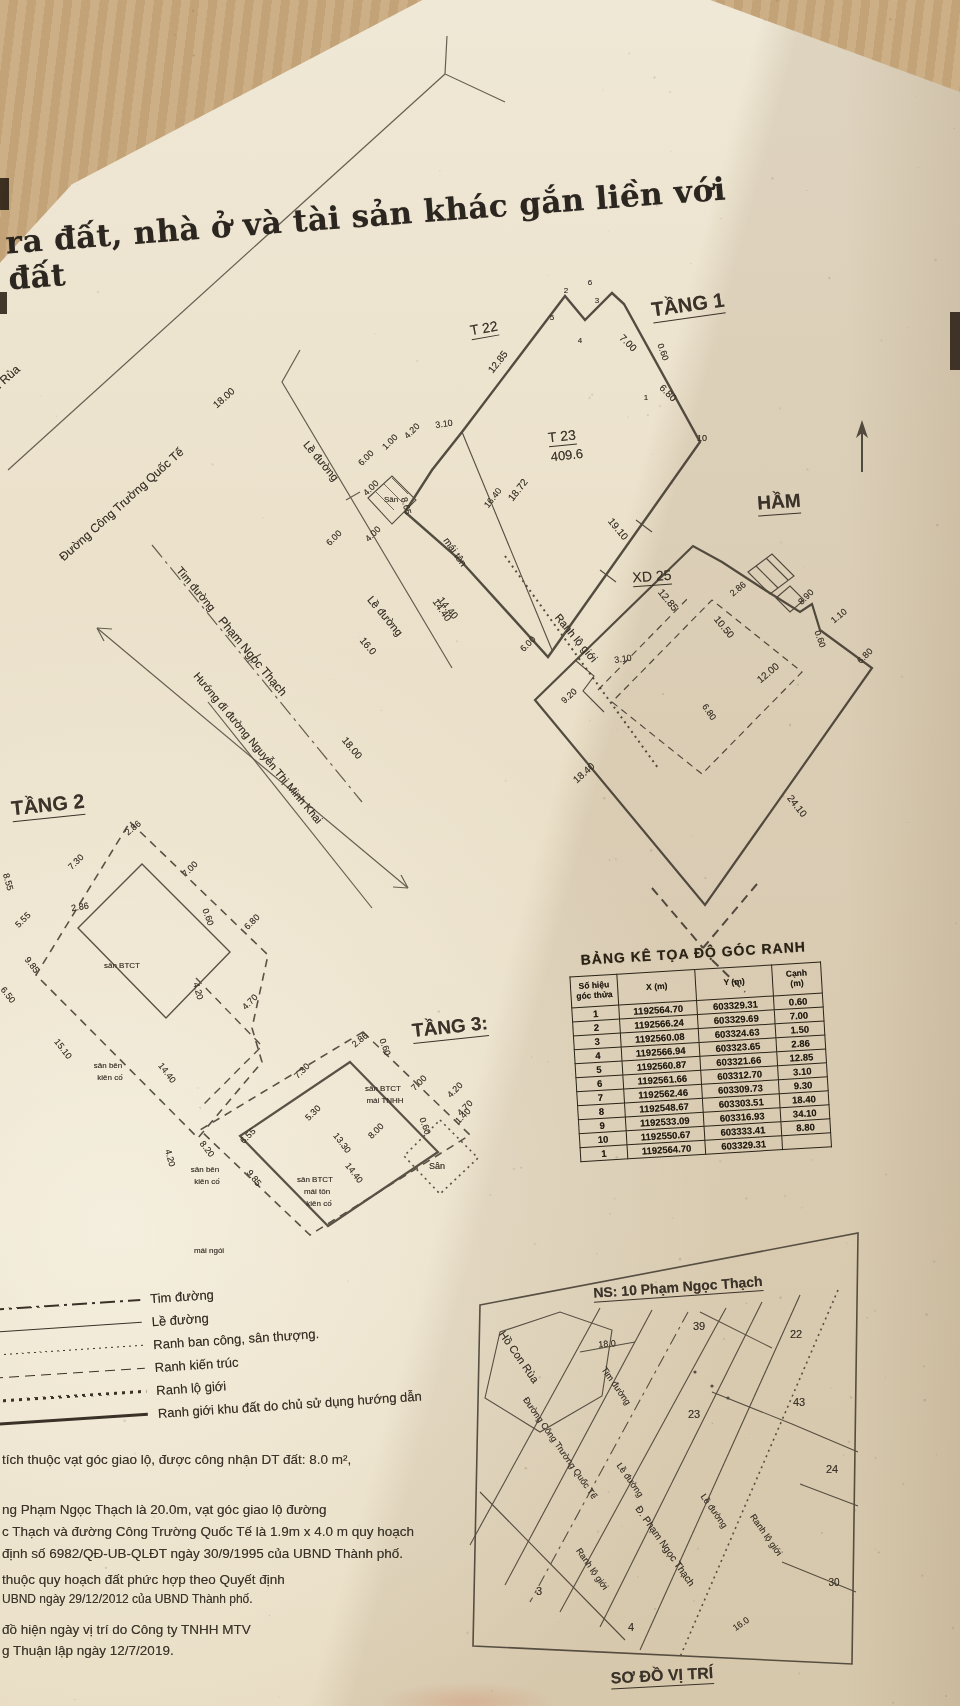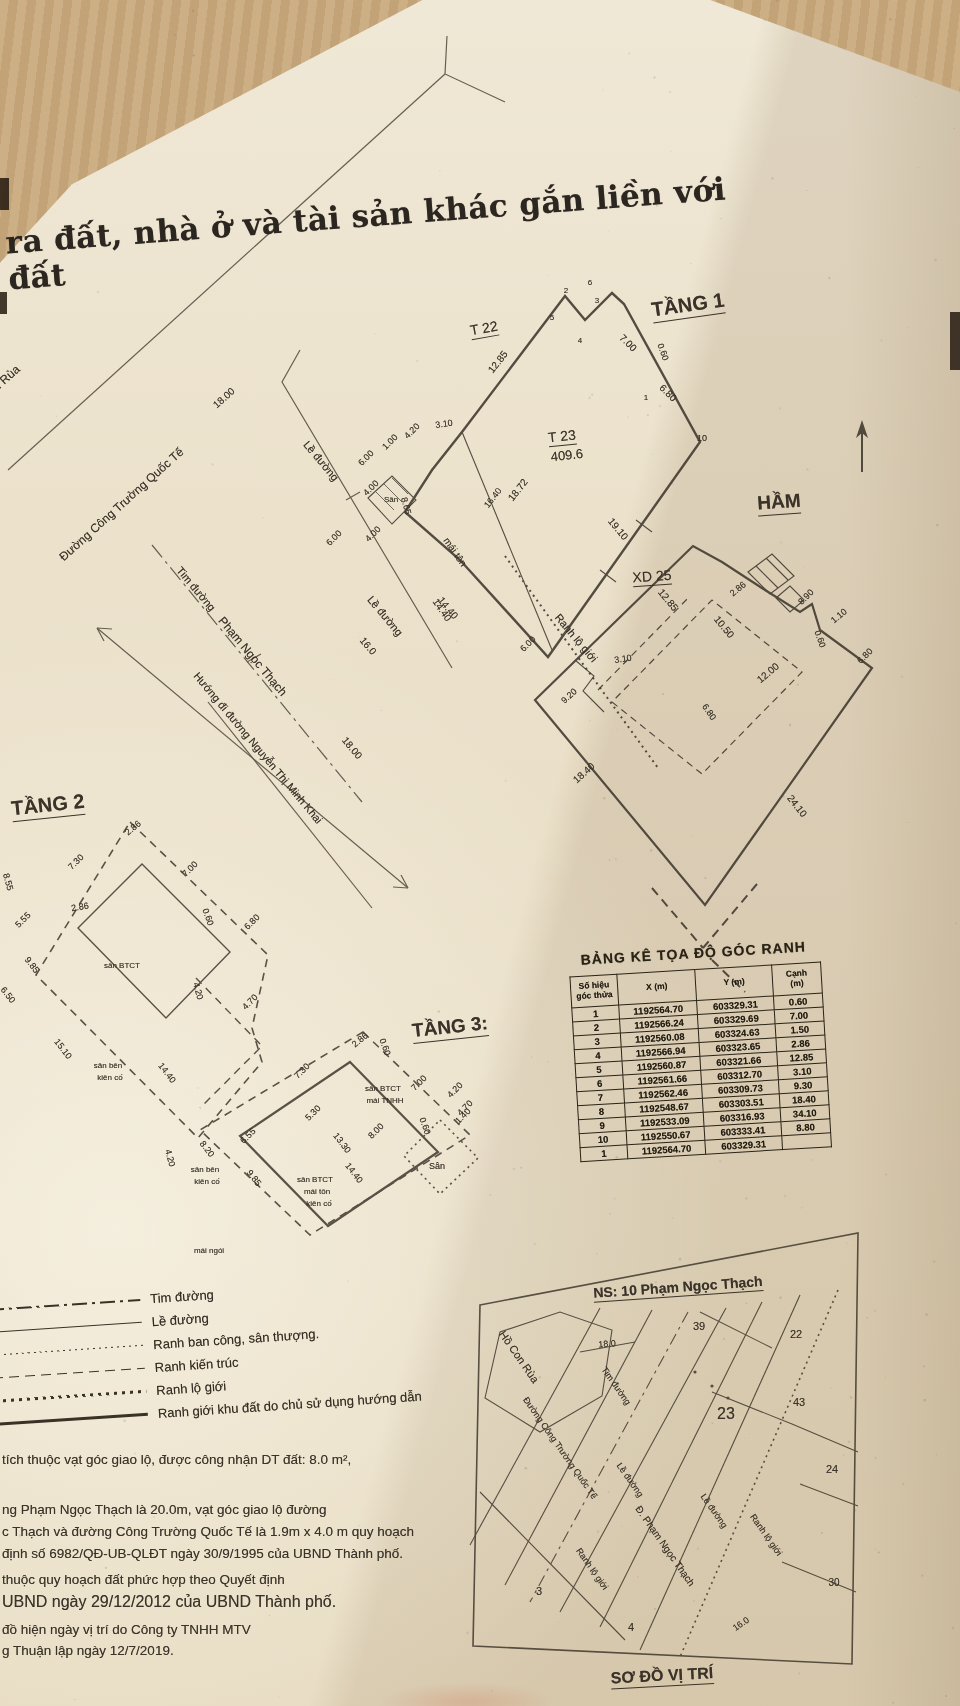--- a/index.html
+++ b/index.html
@@ -401,21 +401,21 @@
       <span class="lbl" style="left: 315px; top: 1180px; font-size: 8px; transform: translate(-50%, -50%) rotate(0deg);">sân BTCT</span>
       <span class="lbl" style="left: 317px; top: 1192px; font-size: 8px; transform: translate(-50%, -50%) rotate(0deg);">mái tôn</span>
       <span class="lbl" style="left: 319px; top: 1204px; font-size: 8px; transform: translate(-50%, -50%) rotate(0deg);">kiên cố</span>
     </div>
   <div>
       <span class="lbl b u" style="left: 678px; top: 1288px; font-size: 14px; transform: translate(-50%, -50%) rotate(-4deg);">NS: 10 Phạm Ngọc Thạch</span>
       <span class="lbl" style="left: 519px; top: 1357px; font-size: 11px; transform: translate(-50%, -50%) rotate(55deg);">Hồ Con Rùa</span>
       <span class="lbl" style="left: 607px; top: 1344px; font-size: 9px; transform: translate(-50%, -50%) rotate(-4deg);">18.0</span>
       <span class="lbl" style="left: 699px; top: 1326px; font-size: 11px; transform: translate(-50%, -50%) rotate(0deg);">39</span>
       <span class="lbl" style="left: 760px; top: 1334px; font-size: 11px; transform: translate(-50%, -50%) rotate(0deg); margin-left: 36px;">22</span>
-      <span class="lbl" style="left: 726px; top: 1414px; font-size: 16px; transform: translate(-50%, -50%) rotate(0deg);">23</span>
+      <span class="lbl" style="left: 694px; top: 1414px; font-size: 11px; transform: translate(-50%, -50%) rotate(0deg);">23</span>
       <span class="lbl" style="left: 799px; top: 1402px; font-size: 11px; transform: translate(-50%, -50%) rotate(0deg);">43</span>
       <span class="lbl" style="left: 832px; top: 1469px; font-size: 11px; transform: translate(-50%, -50%) rotate(0deg);">24</span>
       <span class="lbl" style="left: 539px; top: 1591px; font-size: 11px; transform: translate(-50%, -50%) rotate(0deg);">3</span>
       <span class="lbl" style="left: 631px; top: 1627px; font-size: 11px; transform: translate(-50%, -50%) rotate(0deg);">4</span>
       <span class="lbl" style="left: 834px; top: 1583px; font-size: 10px; transform: translate(-50%, -50%) rotate(0deg);">30</span>
       <span class="lbl" style="left: 560px; top: 1448px; font-size: 9px; transform: translate(-50%, -50%) rotate(55deg);">Đường Công Trường Quốc Tế</span>
       <span class="lbl" style="left: 616px; top: 1386px; font-size: 9px; transform: translate(-50%, -50%) rotate(55deg);">Tim đường</span>
       <span class="lbl" style="left: 630px; top: 1480px; font-size: 9px; transform: translate(-50%, -50%) rotate(55deg);">Lề đường</span>
       <span class="lbl" style="left: 714px; top: 1511px; font-size: 9px; transform: translate(-50%, -50%) rotate(55deg);">Lề đường</span>
       <span class="lbl" style="left: 665px; top: 1546px; font-size: 10px; transform: translate(-50%, -50%) rotate(55deg);">Đ. Phạm Ngọc Thạch</span>
@@ -423,21 +423,21 @@
       <span class="lbl" style="left: 766px; top: 1535px; font-size: 9px; transform: translate(-50%, -50%) rotate(55deg);">Ranh lộ giới</span>
       <span class="lbl" style="left: 741px; top: 1624px; font-size: 9px; transform: translate(-50%, -50%) rotate(-35deg);">16.0</span>
       <span class="lbl b u" style="left: 662px; top: 1677px; font-size: 16px; transform: translate(-50%, -50%) rotate(-3deg);">SƠ ĐỒ VỊ TRÍ</span>
     </div>
   <div>
       <span class="lbl left" style="left: 2px; top: 1452px; font-size: 13.5px; transform: rotate(0deg);">tích thuộc vạt góc giao lộ, được công nhận DT đất: 8.0 m²,</span>
       <span class="lbl left" style="left: 2px; top: 1502px; font-size: 13.5px; transform: rotate(0deg);">ng Phạm Ngọc Thạch là 20.0m, vạt góc giao lộ đường</span>
       <span class="lbl left" style="left: 2px; top: 1524px; font-size: 13.5px; transform: rotate(0deg);">c Thạch và đường Công Trường Quốc Tế là 1.9m x 4.0 m quy hoạch</span>
       <span class="lbl left" style="left: 2px; top: 1546px; font-size: 13.5px; transform: rotate(0deg);">định số 6982/QĐ-UB-QLĐT ngày 30/9/1995 của UBND Thành phố.</span>
       <span class="lbl left" style="left: 2px; top: 1572px; font-size: 13.5px; transform: rotate(0deg);">thuộc quy hoạch đất phức hợp theo Quyết định</span>
-      <span class="lbl left" style="left: 2px; top: 1593px; font-size: 16px; transform: rotate(0deg); text-align: right;">UBND ngày 29/12/2012 của UBND Thành phố.</span>
+      <span class="lbl left" style="left: 2px; top: 1593px; font-size: 12px; transform: rotate(0deg); text-align: right;">UBND ngày 29/12/2012 của UBND Thành phố.</span>
       <span class="lbl left" style="left: 2px; top: 1622px; font-size: 13.5px; transform: rotate(0deg);">đồ hiện ngày vị trí do Công ty TNHH MTV</span>
       <span class="lbl left" style="left: 2px; top: 1643px; font-size: 13.5px; transform: rotate(0deg);">g Thuận lập ngày 12/7/2019.</span>
     </div>
 
   <div class="tbl-wrap">
     <div class="tbl-title">BẢNG KÊ TỌA ĐỘ GÓC RANH</div>
     <table class="coords">
       <thead>
         <tr>
           <th style="width:46px">Số hiệu

